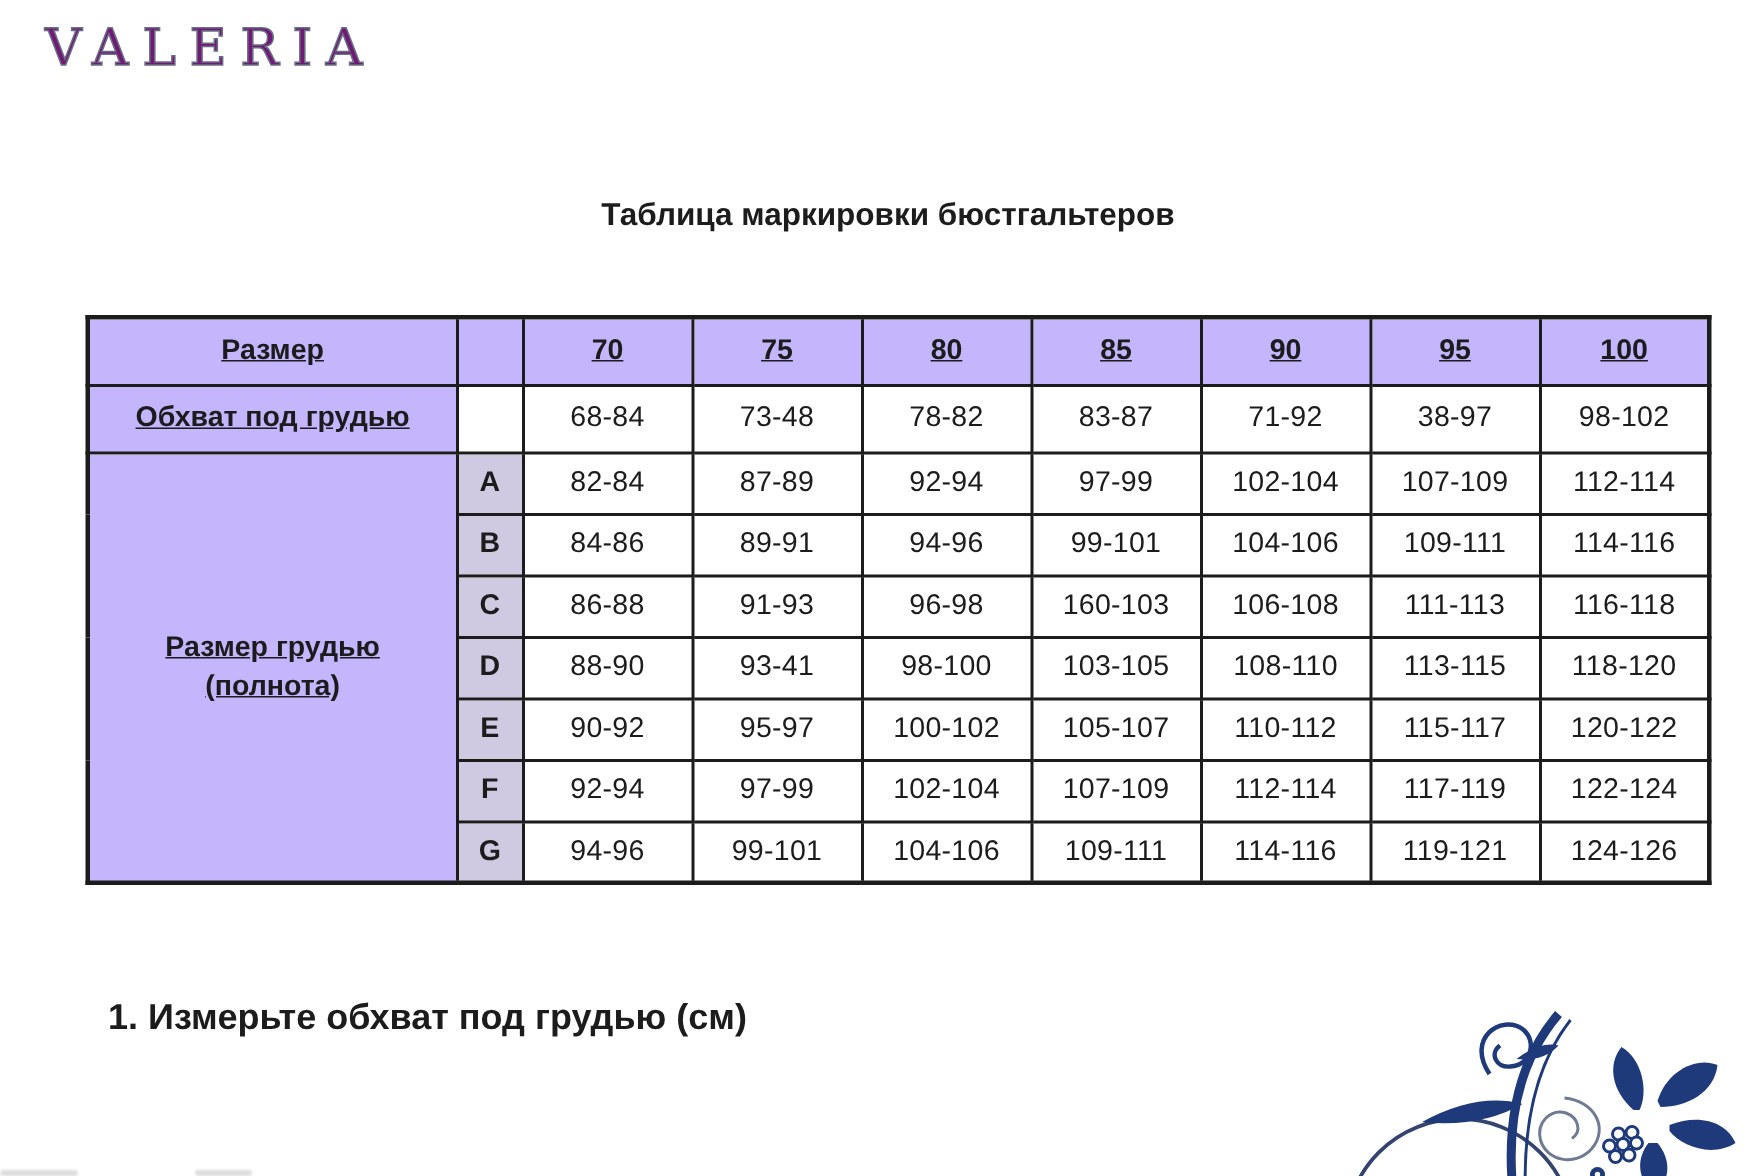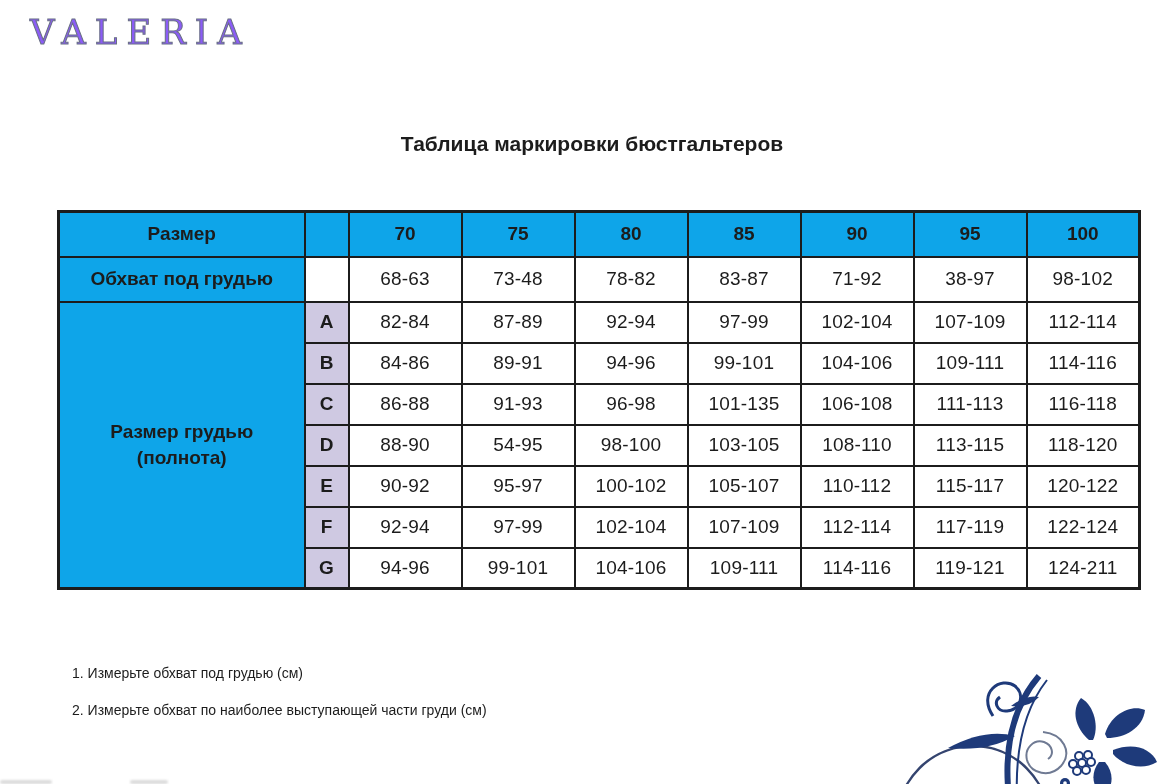--- a/index.html
+++ b/index.html
@@ -4,45 +4,45 @@
 <style>
   * { box-sizing: border-box; }
   html,body { margin:0; padding:0; }
   body {
     width:1173px; height:784px; position:relative; overflow:hidden;
     background:#ffffff; font-family:"Liberation Sans", sans-serif; color:#1c1c1c;
   }
   .logo {
     position:absolute; top:12px; left:30px;
     font-family:"DejaVu Serif", serif; font-size:34px; letter-spacing:9px;
-    color:#8b5cf6; -webkit-text-stroke:1px #697084; font-weight:400;
+    color:#701a75; -webkit-text-stroke:1px #697084; font-weight:400;
   }
   .title {
     position:absolute; top:132px; left:0; width:100%;
     text-align:center; font-size:21px; font-weight:bold;padding-left:11px;
   }
   table.size-table {
     position:absolute; left:57px; top:210px;
     border-collapse:collapse; table-layout:fixed;
     border:3px solid #1c1c1c;
   }
   .size-table td {
     border:2px solid #1c1c1c; text-align:center; vertical-align:middle;
     font-size:19px; padding:0 2px; overflow:hidden;
   }
   tr.hrow td { height:45px; }
   tr.crow td { height:41px; }
-  .p  { background:#0ea5e9; }
+  .p  { background:#c4b5fd;text-decoration:underline; }
   .l  { background:#cfc9e2; font-weight:bold; }
   .lab{ text-align:left; padding-left:13px; font-weight:bold; }
   .hd { font-weight:bold; }
   .v  { font-weight:normal; letter-spacing:0.2px; }
   .cup-label { line-height:1.35; }
   .instructions { position:absolute; left:72px; top:665px; }
-  .instructions p { margin:0 0 21px 0; font-size:14px; font-weight:normal; }
+  .instructions p { margin:0 0 21px 0; font-size:24px; font-weight:bold; }
   .ornament { position:absolute; right:10px; bottom:-16px; width:270px; height:130px; }
   .artifact { position:absolute; background:rgba(60,60,60,0.18); border-radius:2px; filter:blur(1px); }
   .a1 { left:0;   bottom:0; width:52px; height:4px; }
   .a2 { left:130px; bottom:0; width:38px; height:4px; }
 </style>
 </head>
 <body>
 
 <div class="logo">VALERIA</div>
 
@@ -68,21 +68,21 @@
     <td class="p hd">75</td>
     <td class="p hd">80</td>
     <td class="p hd">85</td>
     <td class="p hd">90</td>
     <td class="p hd">95</td>
     <td class="p hd">100</td>
   </tr>
   <tr class="hrow">
     <td class="p lab">Обхват под грудью</td>
     <td></td>
-    <td class="v">68-63</td>
+    <td class="v">68-84</td>
     <td class="v">73-48</td>
     <td class="v">78-82</td>
     <td class="v">83-87</td>
     <td class="v">71-92</td>
     <td class="v">38-97</td>
     <td class="v">98-102</td>
   </tr>
   <tr class="crow">
     <td class="p lab cup-label" rowspan="7">
       <div>Размер грудью</div>
@@ -105,29 +105,29 @@
     <td class="v">99-101</td>
     <td class="v">104-106</td>
     <td class="v">109-111</td>
     <td class="v">114-116</td>
   </tr>
   <tr class="crow">
     <td class="l">C</td>
     <td class="v">86-88</td>
     <td class="v">91-93</td>
     <td class="v">96-98</td>
-    <td class="v">101-135</td>
+    <td class="v">160-103</td>
     <td class="v">106-108</td>
     <td class="v">111-113</td>
     <td class="v">116-118</td>
   </tr>
   <tr class="crow">
     <td class="l">D</td>
     <td class="v">88-90</td>
-    <td class="v">54-95</td>
+    <td class="v">93-41</td>
     <td class="v">98-100</td>
     <td class="v">103-105</td>
     <td class="v">108-110</td>
     <td class="v">113-115</td>
     <td class="v">118-120</td>
   </tr>
   <tr class="crow">
     <td class="l">E</td>
     <td class="v">90-92</td>
     <td class="v">95-97</td>
@@ -148,28 +148,27 @@
     <td class="v">122-124</td>
   </tr>
   <tr class="crow">
     <td class="l">G</td>
     <td class="v">94-96</td>
     <td class="v">99-101</td>
     <td class="v">104-106</td>
     <td class="v">109-111</td>
     <td class="v">114-116</td>
     <td class="v">119-121</td>
-    <td class="v">124-211</td>
+    <td class="v">124-126</td>
   </tr>
 </tbody>
   </table>
 
 <div class="instructions">
   <p>1. Измерьте обхват под грудью (см)</p>
-  <p>2. Измерьте обхват по наиболее выступающей части груди (см)</p>
 </div>
 
 <svg class="ornament" viewBox="0 0 270 130" aria-hidden="true">
   <g fill="none">
     <circle cx="80" cy="152" r="76" stroke="#34446f" stroke-width="2.5"></circle>
     <path d="M150 62 C 170 64 180 82 168 96 C 157 108 138 104 134 90 C 131 78 141 69 151 72 C 159 75 162 84 155 89" stroke="#6f7a93" stroke-width="2"></path>
   </g>
   <g fill="none" stroke="#1e3a7a">
     <path d="M146 6 C 122 34 110 74 116 128" stroke-width="6"></path>
     <path d="M154 10 C 132 38 122 76 124 128" stroke-width="2"></path>

